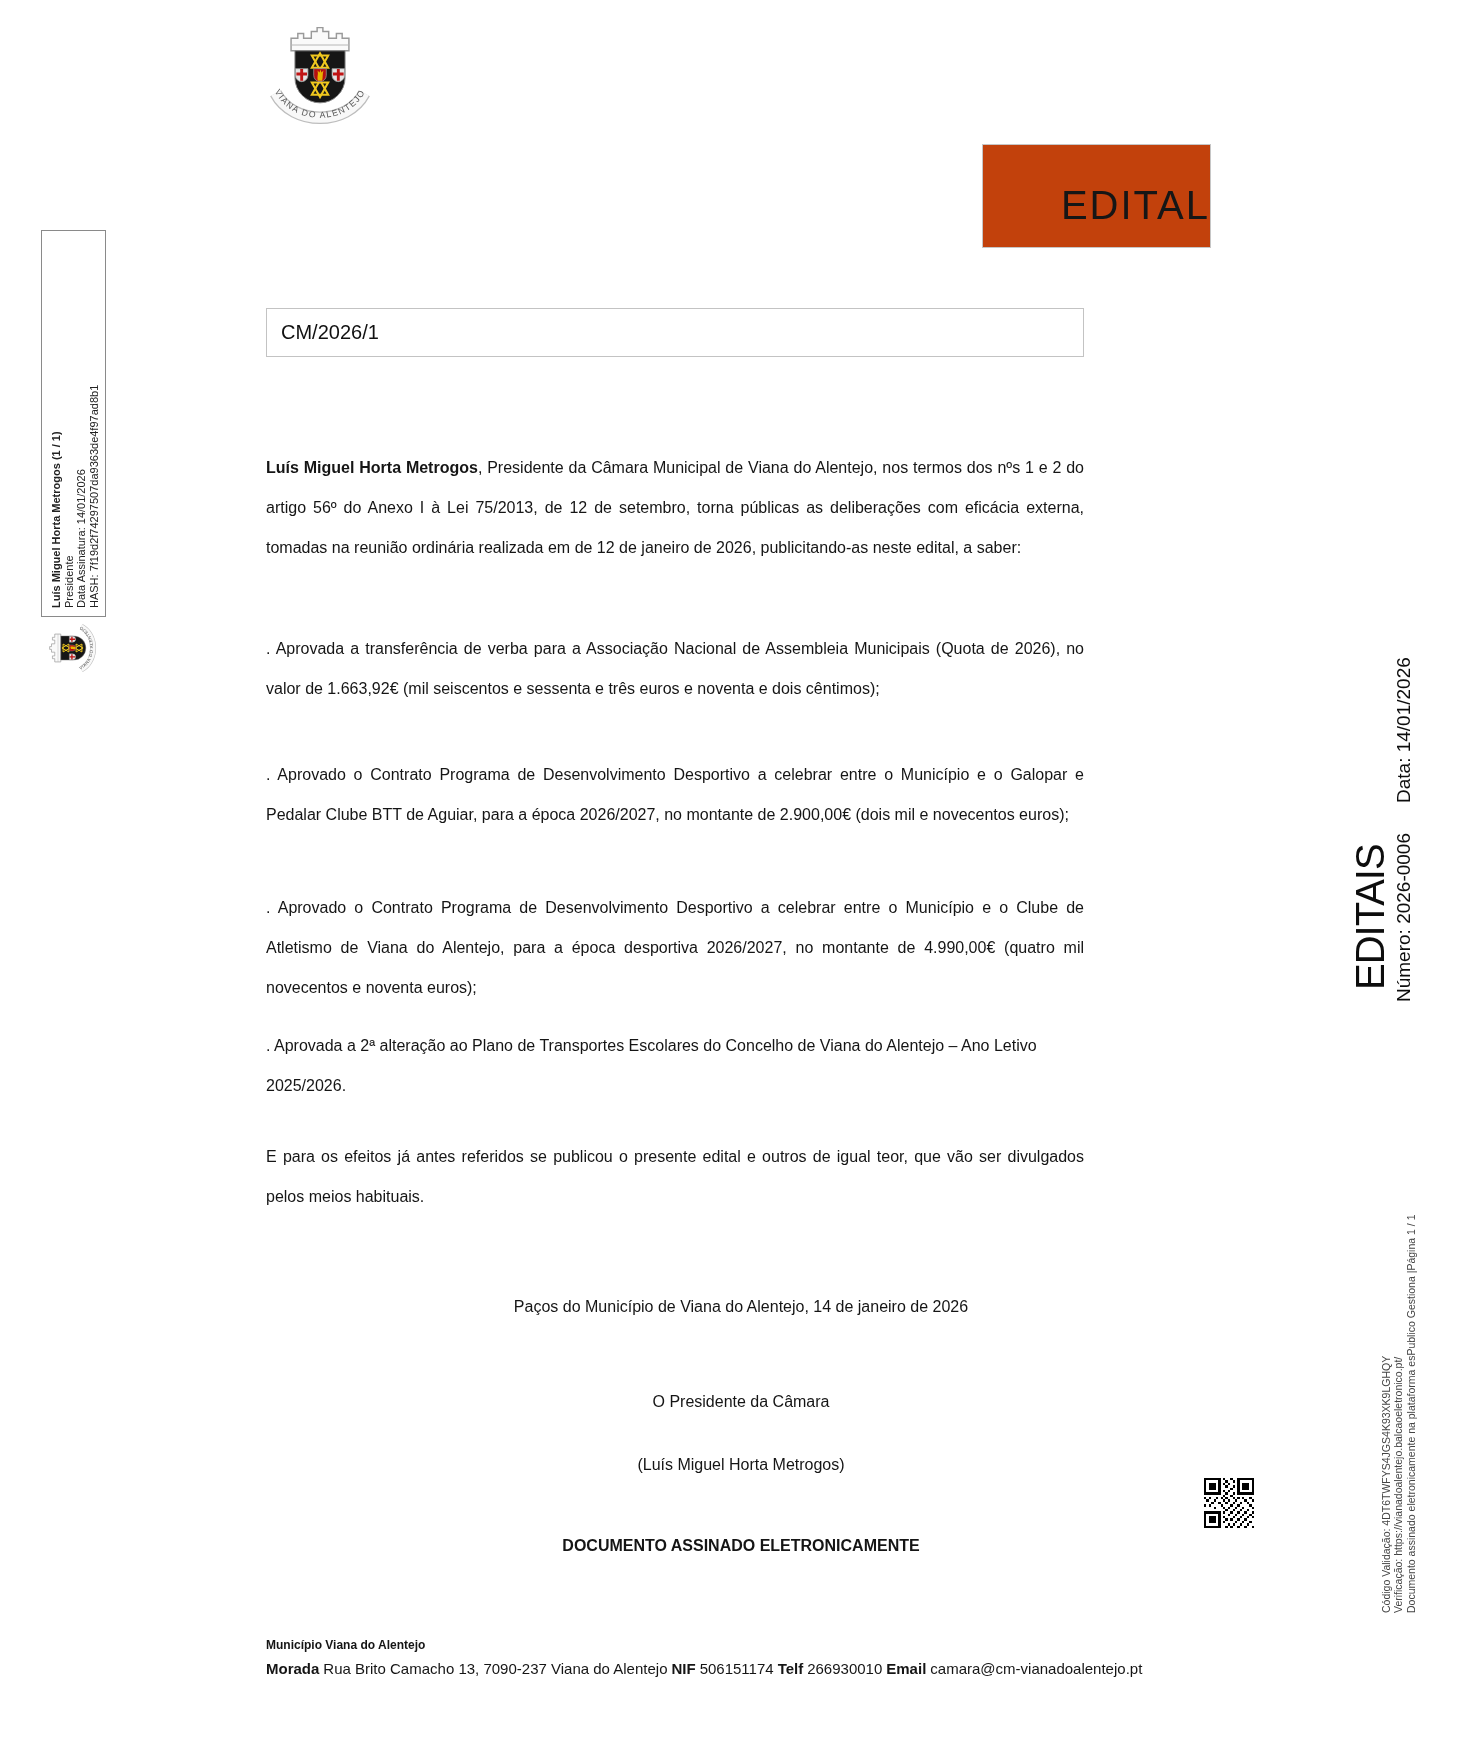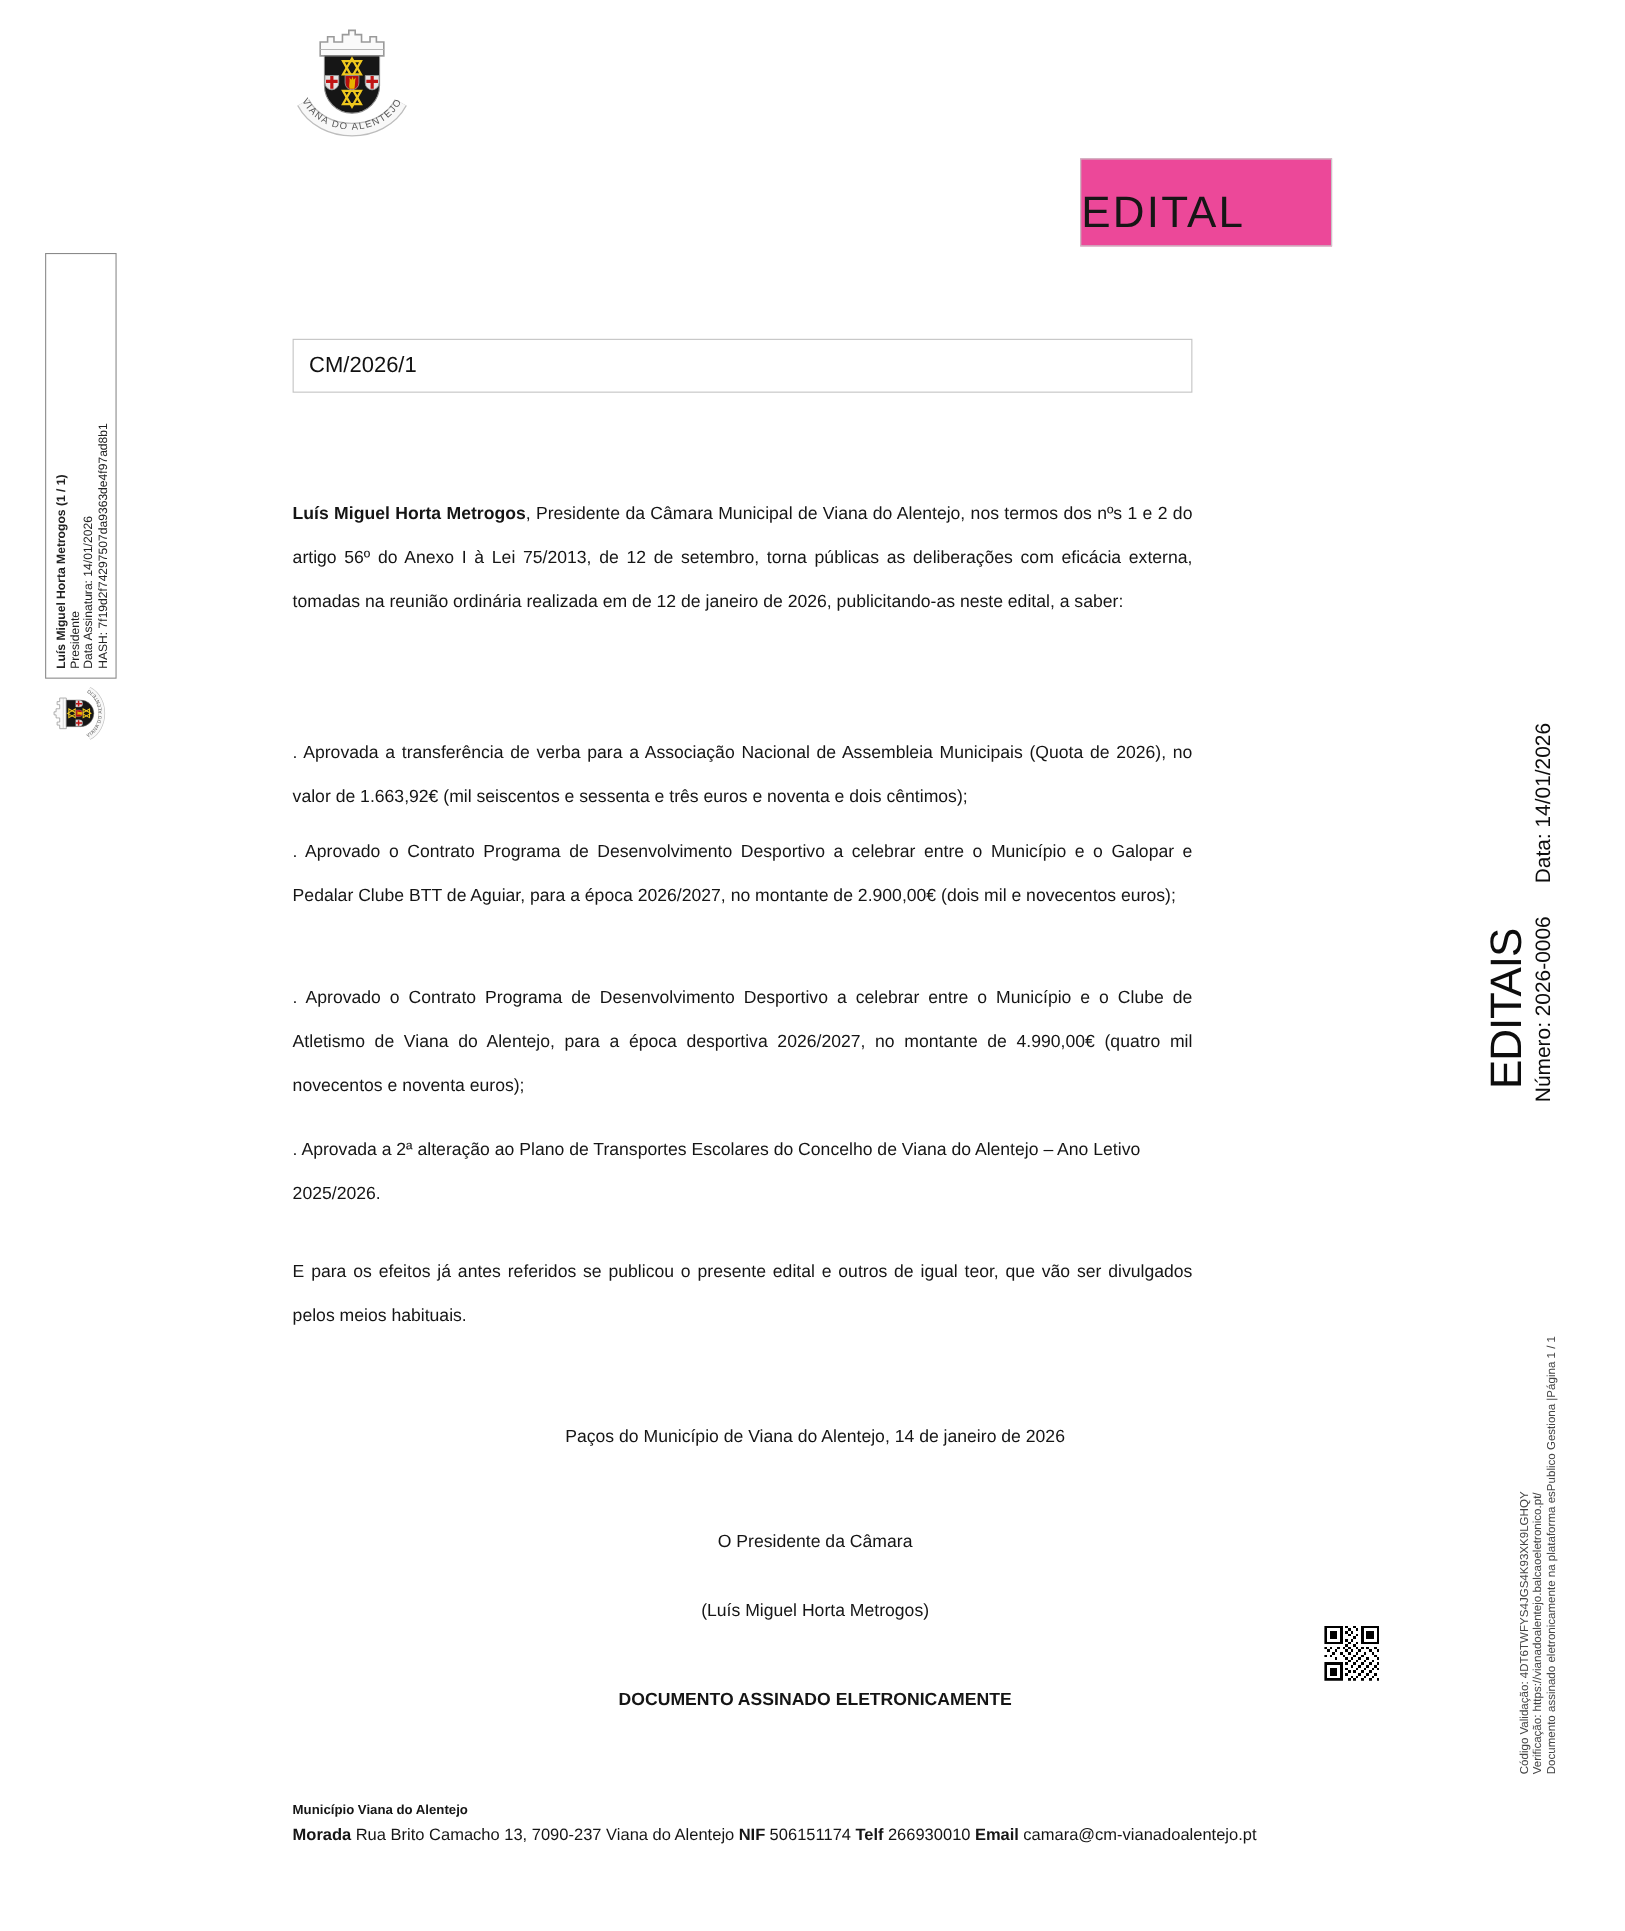--- a/index.html
+++ b/index.html
@@ -4,23 +4,23 @@
 <style>
   html,body{margin:0;padding:0;}
   body{
     width:1477px;height:1755px;position:relative;background:#ffffff;
     font-family:"Liberation Sans","DejaVu Sans",sans-serif;color:#111;
     overflow:hidden;
   }
   .abs{position:absolute;}
   
   .edital-box{
-    left:982px;top:144px;width:229px;height:80px;
-    background:#ec4899;border:1px solid #c6c6c6;
-    display:flex;align-items:center;justify-content:flex-start;
+    left:982px;top:144px;width:229px;height:104px;
+    background:#c2410c;border:1px solid #c6c6c6;
+    display:flex;align-items:center;justify-content:flex-end;
     padding-top:18px;box-sizing:border-box;
   }
   .edital-box span{font-size:40px;letter-spacing:2px;color:#161616;}
   
   .ptable{left:266px;top:308px;width:818px;border:1px solid #c3c3c3;box-sizing:border-box;}
   .ptable .row{display:flex;}
   .ptable .cell{
     width:50%;box-sizing:border-box;height:47px;display:flex;align-items:center;
     padding-left:14px;font-size:20px;border-left:1px solid #c3c3c3;
   }
@@ -109,21 +109,21 @@
 </div>
 
 <div class="abs ptable">
   <div class="row">
     <div class="cell">CM/2026/1</div>
   </div>
 </div>
 
 <p class="para" style="top:448px"><strong>Luís Miguel Horta Metrogos</strong><span>, Presidente da Câmara Municipal de Viana do Alentejo, nos termos dos nºs 1 e 2 do artigo 56º do Anexo I à Lei 75/2013, de 12 de setembro, torna públicas as deliberações com eficácia externa, tomadas na reunião ordinária realizada em de 12 de janeiro de 2026, publicitando-as neste edital, a saber:</span></p>
 
-<p class="para" style="top:665px">. Aprovada a transferência de verba para a Associação Nacional de Assembleia Municipais (Quota de 2026), no valor de 1.663,92€ (mil seiscentos e sessenta e três euros e noventa e dois cêntimos);</p>
+<p class="para" style="top:629px">. Aprovada a transferência de verba para a Associação Nacional de Assembleia Municipais (Quota de 2026), no valor de 1.663,92€ (mil seiscentos e sessenta e três euros e noventa e dois cêntimos);</p>
 <p class="para" style="top:755px">. Aprovado o Contrato Programa de Desenvolvimento Desportivo a celebrar entre o Município e o Galopar e Pedalar Clube BTT de Aguiar, para a época 2026/2027, no montante de 2.900,00€ (dois mil e novecentos euros);</p>
 <p class="para" style="top:888px">. Aprovado o Contrato Programa de Desenvolvimento Desportivo a celebrar entre o Município e o Clube de Atletismo de Viana do Alentejo, para a época desportiva 2026/2027, no montante de 4.990,00€ (quatro mil novecentos e noventa euros);</p>
 <p class="para nj" style="top:1026px">. Aprovada a 2ª alteração ao Plano de Transportes Escolares do Concelho de Viana do Alentejo – Ano Letivo 2025/2026.</p>
 
 <p class="para" style="top:1137px">E para os efeitos já antes referidos se publicou o presente edital e outros de igual teor, que vão ser divulgados pelos meios habituais.</p>
 
 <p class="para center" style="top:1287px">Paços do Município de Viana do Alentejo, 14 de janeiro de 2026</p>
 <p class="para center" style="top:1382px">O Presidente da Câmara</p>
 <p class="para center" style="top:1445px">(Luís Miguel Horta Metrogos)</p>
 <p class="para center" style="top:1526px;font-weight:bold">DOCUMENTO ASSINADO ELETRONICAMENTE</p>

